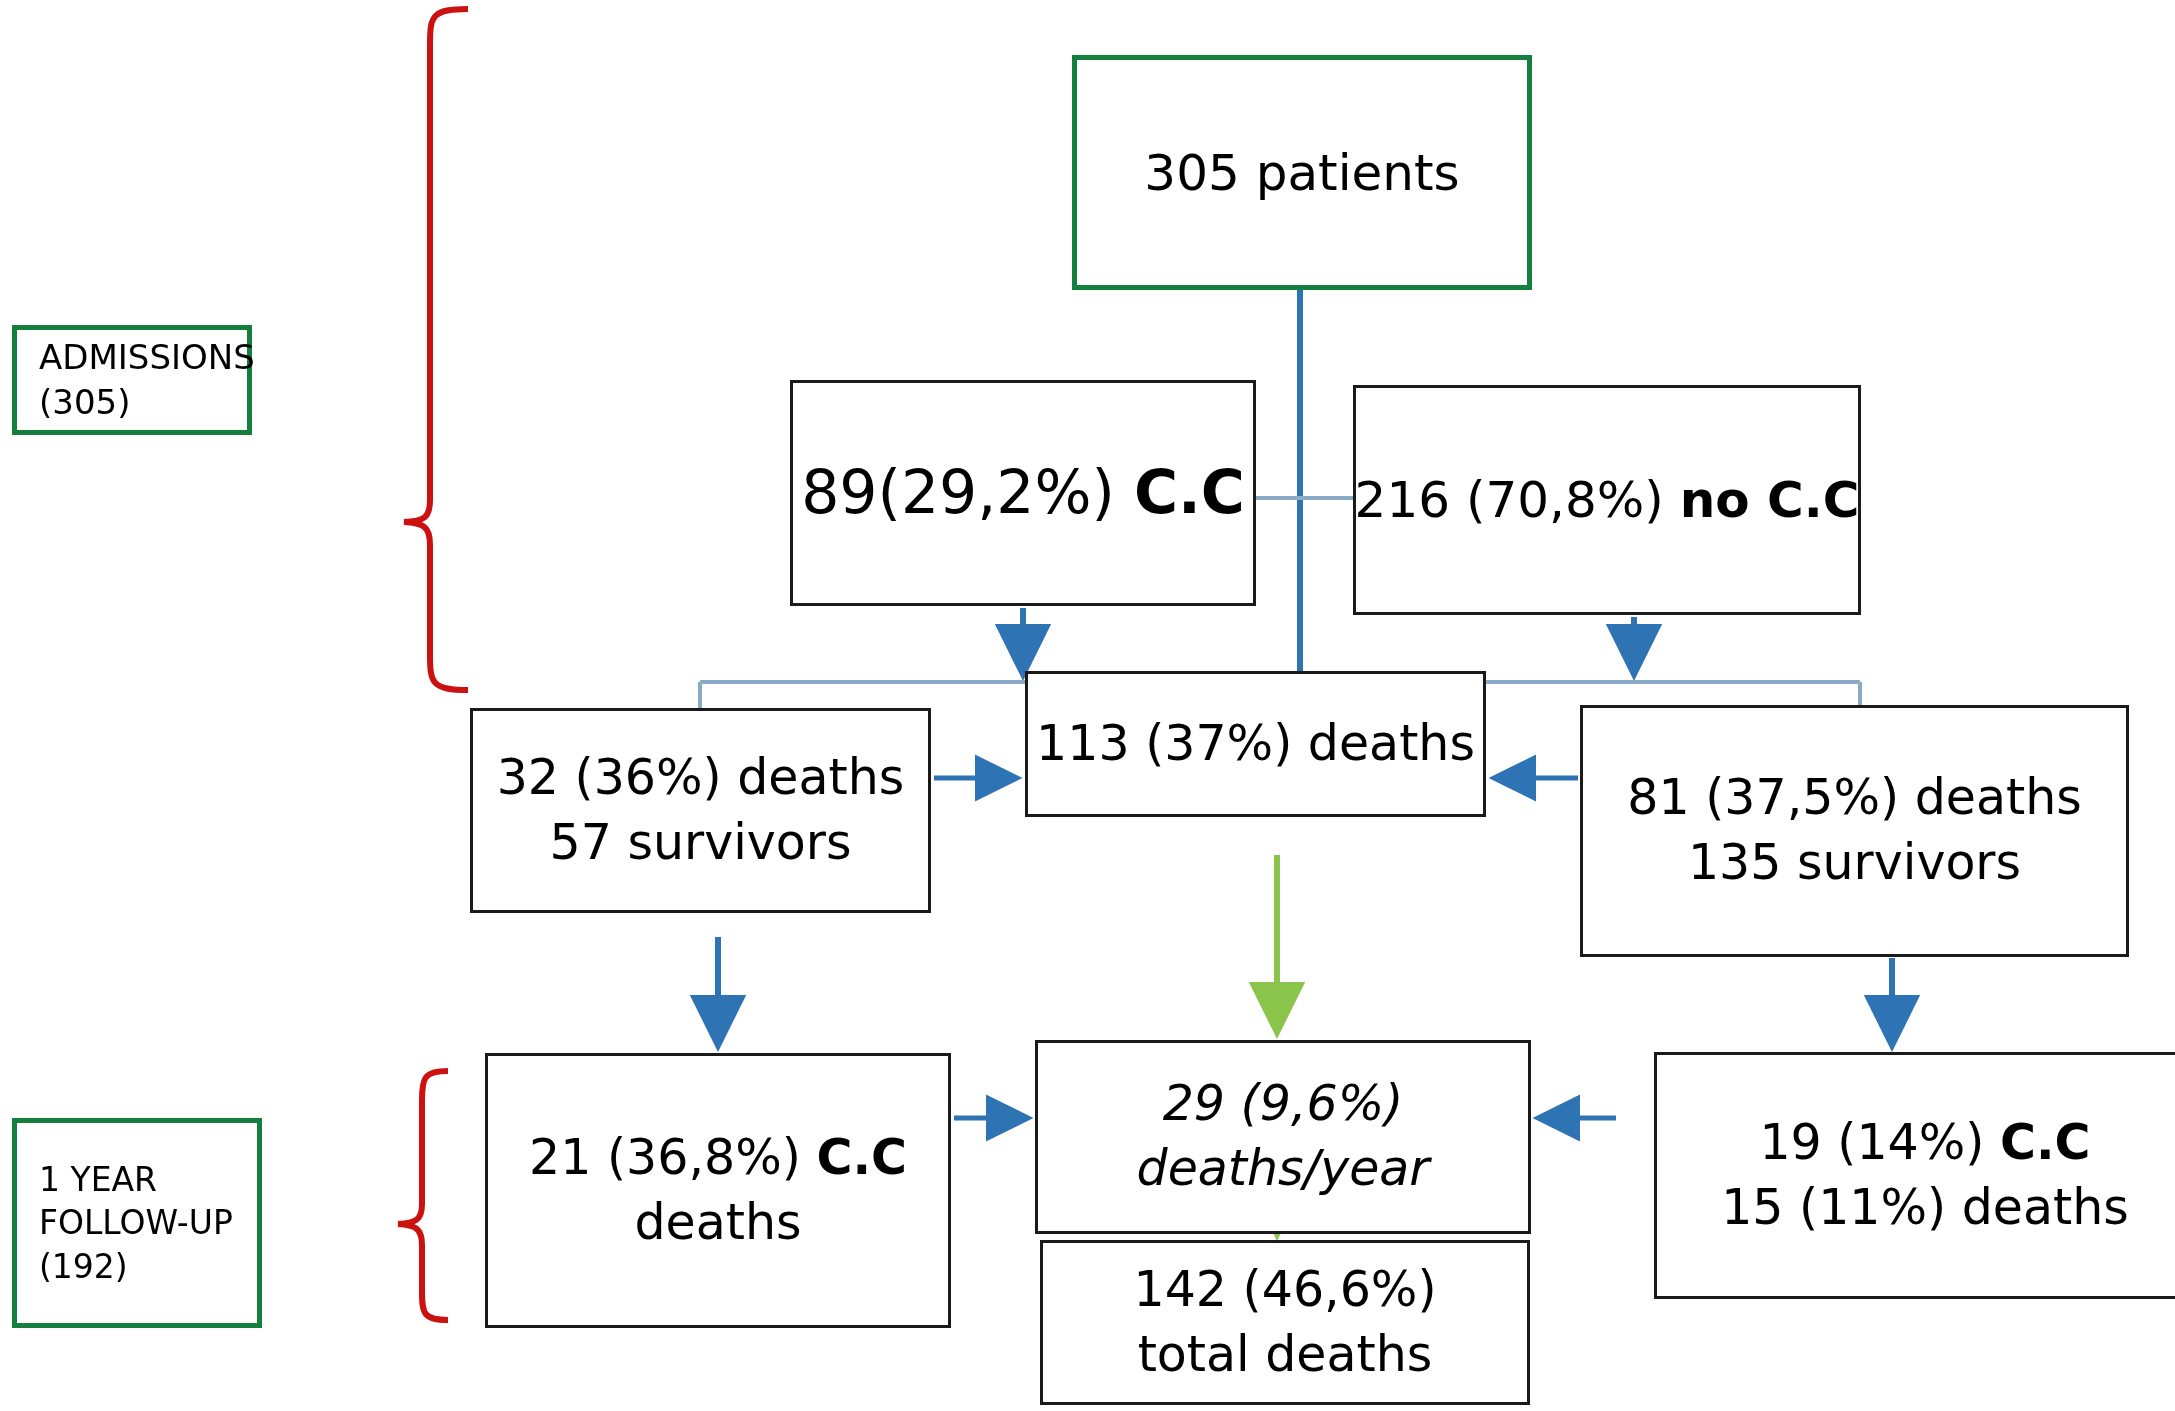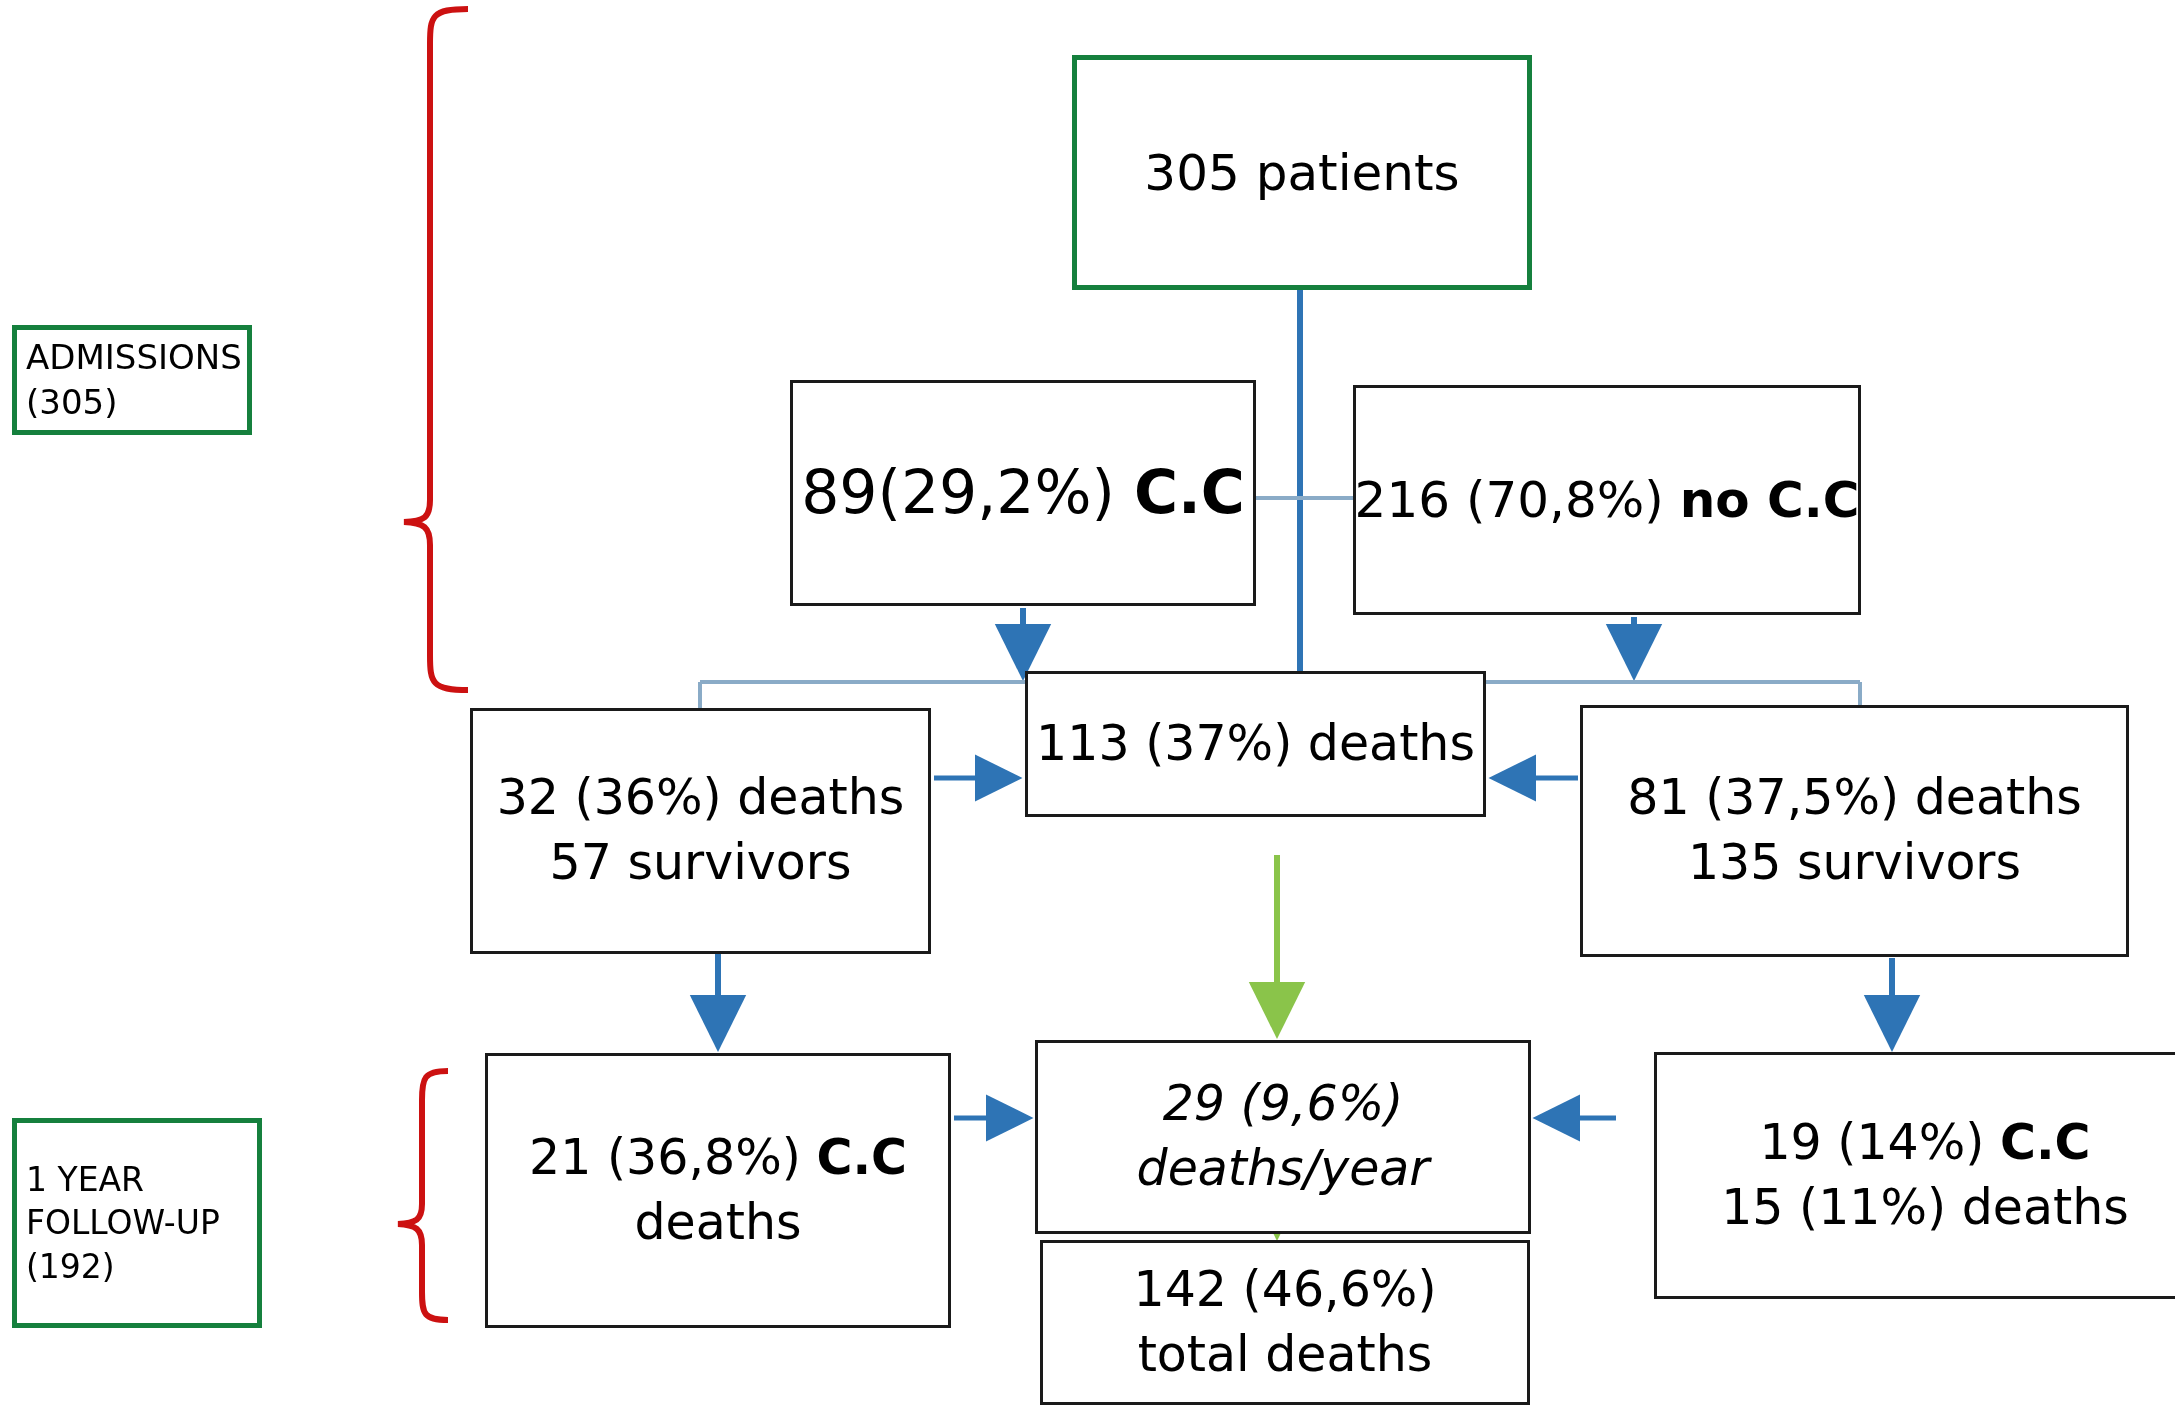--- a/index.html
+++ b/index.html
@@ -38,28 +38,28 @@
   .node .line {
     display: block;
     white-space: nowrap;
   }
   .node .line b {
     font-weight: bold;
   }
   .node.left-align {
     align-items: flex-start;
     text-align: left;
-    padding-left: 9px;
+    padding-left: 22px;
   }
 
   
   #node-root        { left:1072px; top:55px;   width:460px; height:235px; font-size:50px; }
   #node-cc          { left:790px;  top:380px;  width:466px; height:226px; font-size:60px; }
   #node-nocc        { left:1353px; top:385px;  width:508px; height:230px; font-size:50px; }
-  #node-cc-outcome  { left:470px;  top:708px;  width:461px; height:246px; font-size:49px; }
+  #node-cc-outcome  { left:470px;  top:708px;  width:461px; height:205px; font-size:49px; }
   #node-all-deaths  { left:1025px; top:671px;  width:461px; height:146px; font-size:49px; }
   #node-nocc-outcome{ left:1580px; top:705px;  width:549px; height:252px; font-size:49px; }
   #node-fu-cc       { left:485px;  top:1053px; width:466px; height:275px; font-size:49px; }
   #node-fu-year     { left:1035px; top:1040px; width:496px; height:194px; font-size:49px;font-style:italic; }
   #node-fu-total    { left:1040px; top:1240px; width:490px; height:165px; font-size:49px; }
   #node-fu-nocc     { left:1620px; top:1052px; width:542px; height:247px; font-size:49px;margin-left:34px; }
 
   #label-admissions { left:12px;   top:325px;  width:240px; height:110px; font-size:34px; }
   #label-followup   { left:12px;   top:1118px; width:250px; height:210px; font-size:33px; }
 

